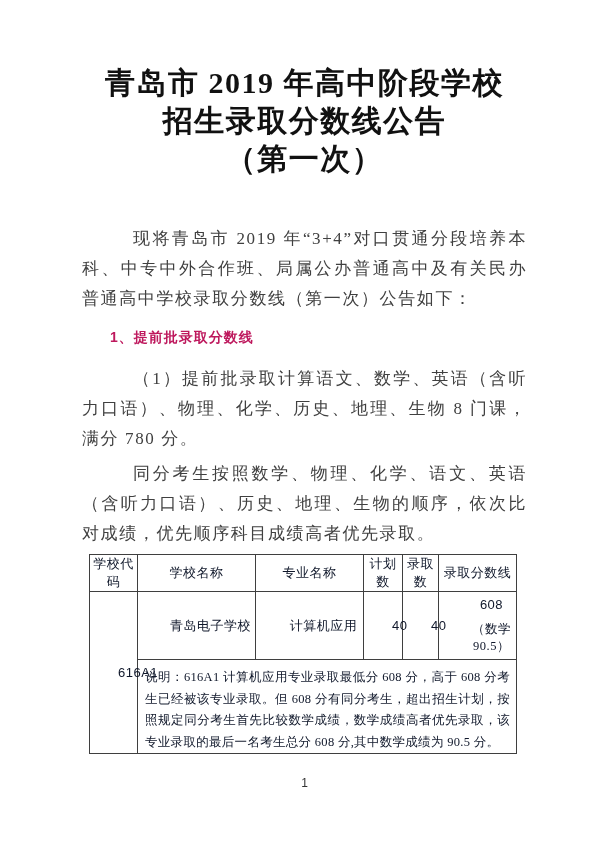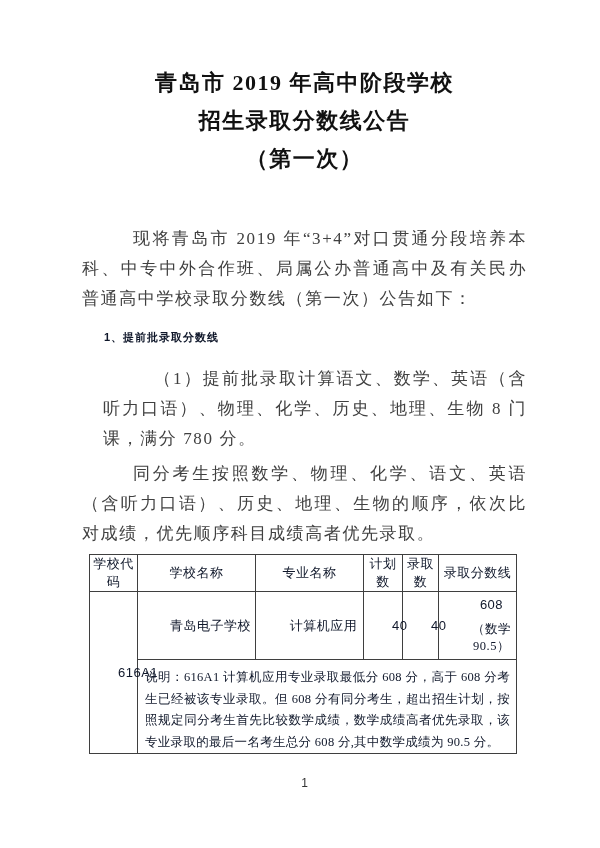--- a/index.html
+++ b/index.html
@@ -9,49 +9,49 @@
     height: 848px;
     background: #ffffff;
     color: #1f1f1f;
     font-family: "Liberation Serif", "DejaVu Serif", serif;
     overflow: hidden;
   }
   .content { padding: 64px 73px 0 82px; }
 
   .doc-title {
     text-align: center;
-    font-size: 22px;
+    font-size: 30px;
     line-height: 38px;
     font-weight: bold;
     letter-spacing: 1.5px;
     color: #111;
   }
   .doc-title .t-line { display: block; }
 
   p.body-para {
     margin: 0;
     font-size: 17px;
     line-height: 30px;
     letter-spacing: 1.6px;
     text-align: justify;
     text-indent: 3em;
     color: #404040;
   }
   p.intro { margin-top: 46px; }
   .section-heading {
     margin: 8px 0 12px 0;
     font-family: "Liberation Sans", "DejaVu Sans", sans-serif;
-    font-size: 11px;
+    font-size: 14px;
     line-height: 30px;
     font-weight: bold;
     letter-spacing: 1px;
     text-indent: 2em;
-    color: #0f172a;
+    color: #be185d;
   }
-  p.p-early  { margin-top: 5px; margin-left: 21px; }
+  p.p-early  { margin-top: 5px; }
   p.p-tie    { margin-top: 5px; }
   p.p-sub2   { margin-top: 0; }
 
   table.score-table {
     margin: 5px 0 0 7px;
     width: 427px;
     border-collapse: collapse;
     table-layout: fixed;
     font-size: 13px;
     color: #0f172a;

